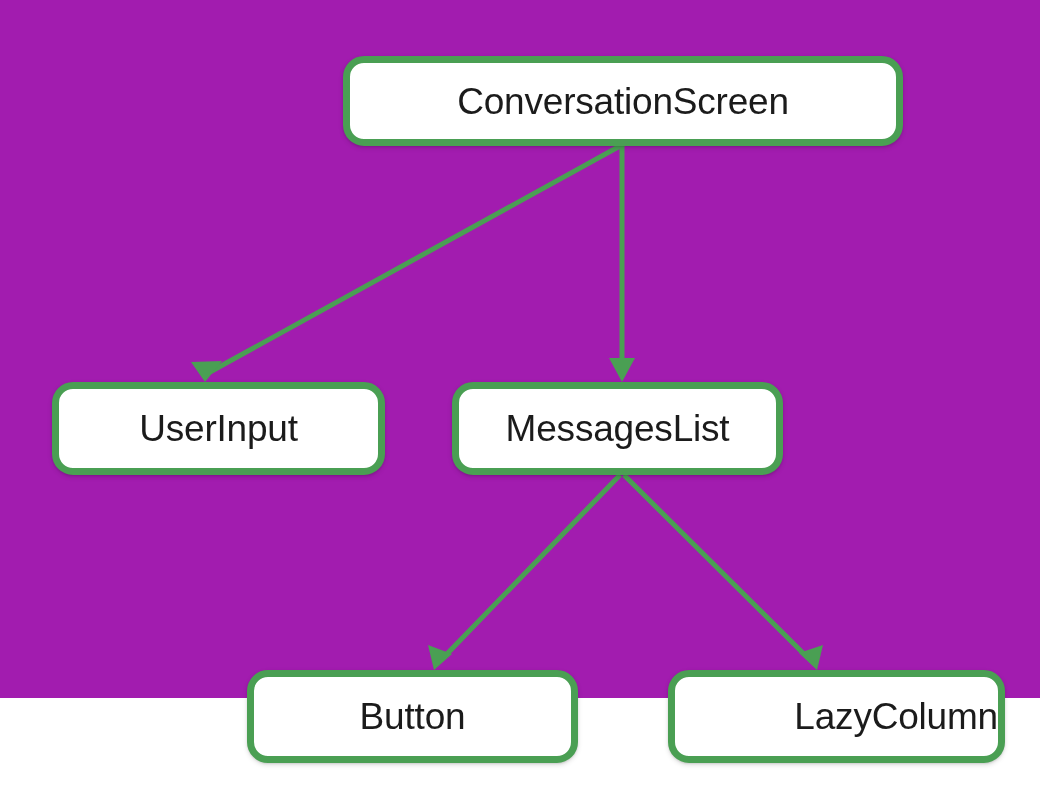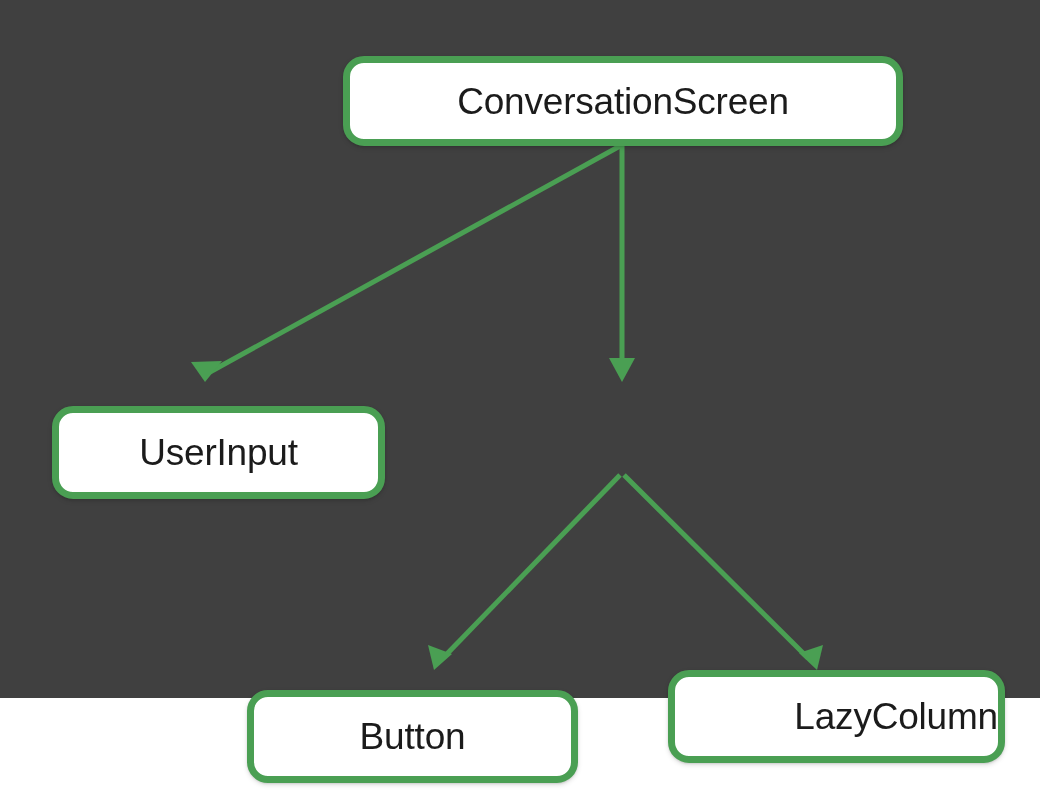--- a/index.html
+++ b/index.html
@@ -11,21 +11,21 @@
     width: 1040px;
     height: 802px;
     font-family: "Liberation Sans", sans-serif;
     overflow: hidden;
   }
 
   #diagram-canvas {
     position: relative;
     width: 1040px;
     height: 698px;
-    background: #404040;
+    background: #a21caf;
   }
 
   
   #edge-layer {
     position: absolute;
     left: 0;
     top: 0;
     width: 1040px;
     height: 802px;
   }
@@ -61,34 +61,32 @@
     left: 343px;
     top: 56px;
     width: 560px;
     height: 90px;
   }
   #node-userinput {
     left: 52px;
     top: 382px;
     width: 333px;
     height: 93px;
-    margin-top: 24px;
   }
   #node-messageslist {
     left: 452px;
     top: 382px;
     width: 331px;
     height: 93px;
   }
   #node-button {
     left: 247px;
     top: 670px;
     width: 331px;
     height: 93px;
-    margin-top: 20px;
   }
   #node-lazycolumn {
     left: 668px;
     top: 670px;
     width: 337px;
     height: 93px;
     justify-content: flex-end;
   }
 </style>
 </head>
@@ -121,20 +119,23 @@
   </svg>
 
   <div class="node" id="node-conversationscreen">
     <span class="node-label">ConversationScreen</span>
   </div>
 
   <div class="node" id="node-userinput">
     <span class="node-label">UserInput</span>
   </div>
 
+  <div class="node" id="node-messageslist">
+    <span class="node-label">MessagesList</span>
+  </div>
 
   <div class="node" id="node-button">
     <span class="node-label">Button</span>
   </div>
 
   <div class="node" id="node-lazycolumn">
     <span class="node-label">LazyColumn</span>
   </div>
 
 </div>

